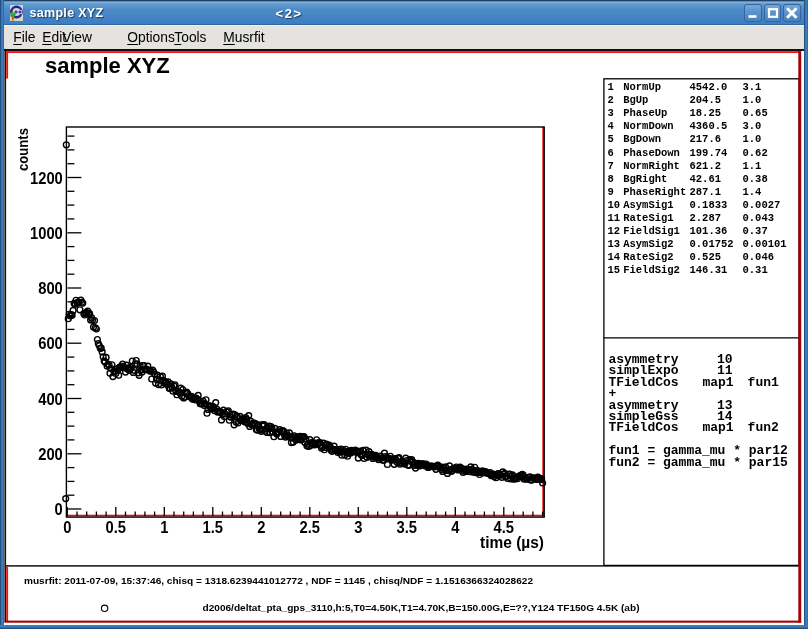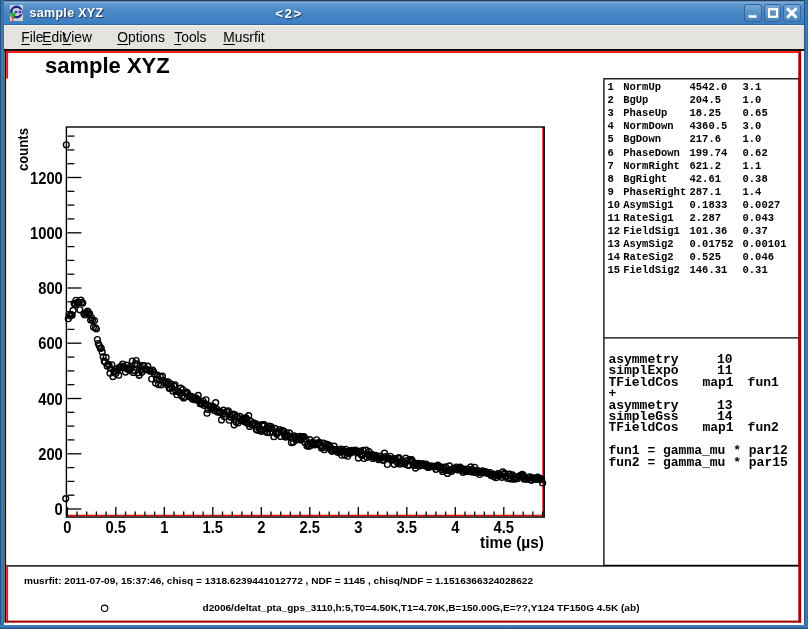--- a/index.html
+++ b/index.html
@@ -42,24 +42,24 @@
 <svg width="16" height="16" viewBox="0 0 16 16">
         <rect x="4" y="4.2" width="8" height="7.6" fill="none" stroke="#fff" stroke-width="2.2"></rect>
       </svg>
 </div>
 <div class="wbtn" style="left:783.3px">
 <svg width="16" height="16" viewBox="0 0 16 16">
         <path d="M3.1 3.3 L12.5 12.7 M12.5 3.3 L3.1 12.7" stroke="#fff" stroke-width="3"></path>
       </svg>
 </div>
 <div id="menubar">
-<span class="mi" style="left:17px"><u>F</u>ile</span>
+<span class="mi" style="left:9px"><u>F</u>ile</span>
 <span class="mi" style="left:38px"><u>E</u>dit</span>
 <span class="mi" style="left:58px"><u>V</u>iew</span>
-<span class="mi" style="left:113px"><u>O</u>ptions</span>
+<span class="mi" style="left:123px"><u>O</u>ptions</span>
 <span class="mi" style="left:170px"><u>T</u>ools</span>
 <span class="mi" style="left:219px"><u>M</u>usrfit</span>
 <span class="mi" style="left:810px"><u>H</u>elp</span>
 </div>
 <div id="blackline"></div>
 <div id="bl"></div>
     <div id="br"></div>
     <div id="bb"></div>
 <svg width="808" height="629" viewBox="0 0 808 629" style="position:absolute;left:0;top:0">
 <rect x="5.9" y="565.2" width="794.3" height="1.4" fill="#000"></rect>

